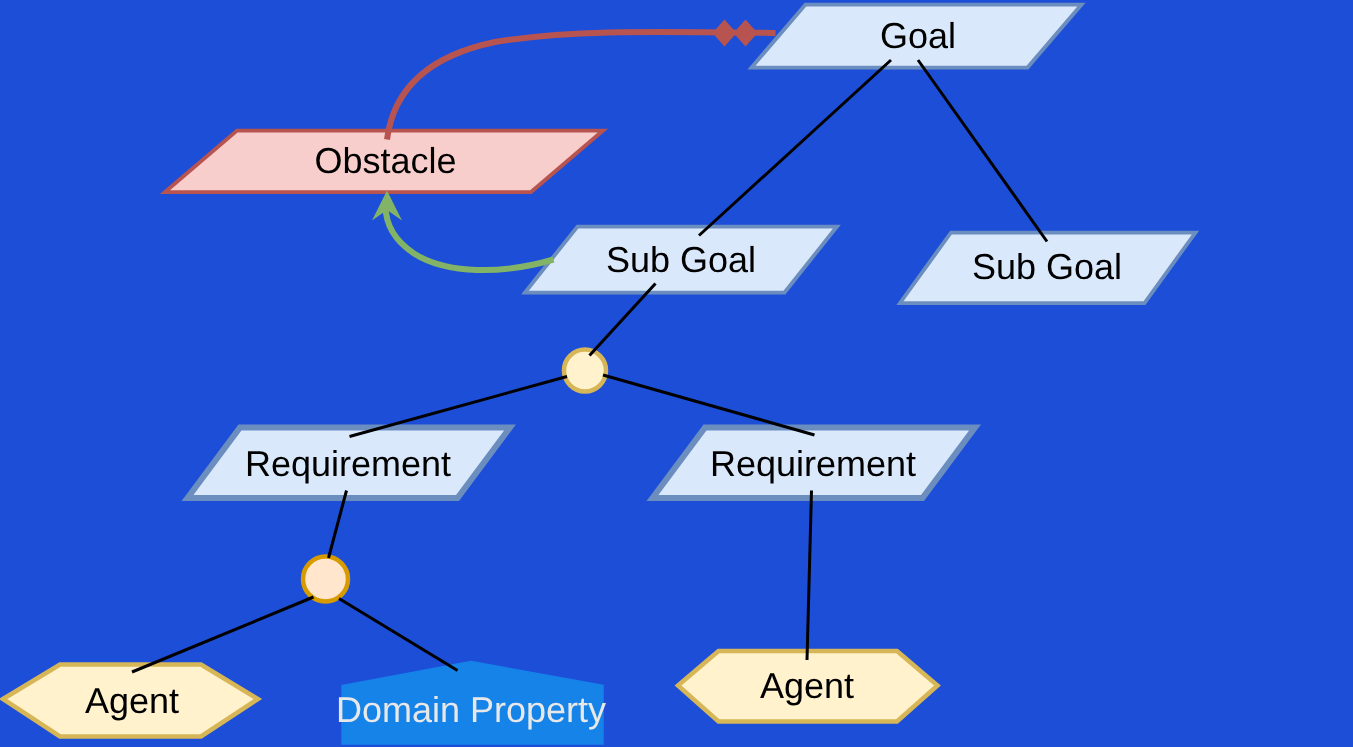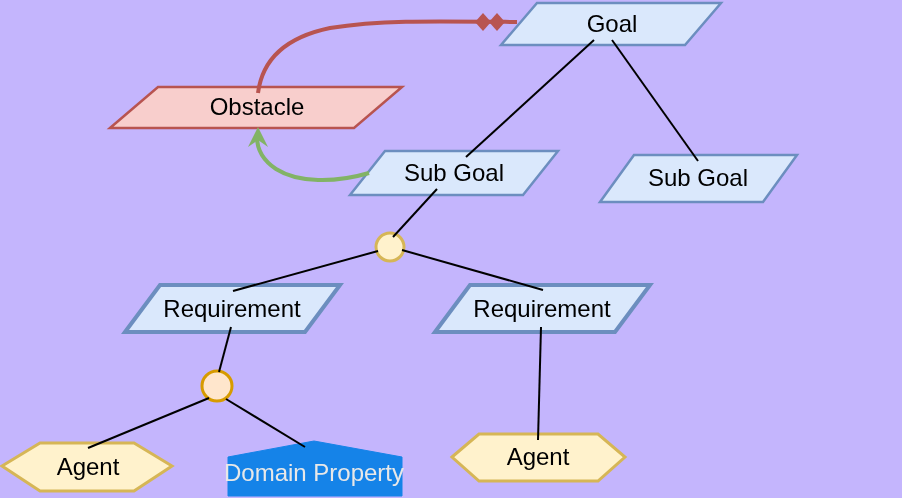--- a/index.html
+++ b/index.html
@@ -1,19 +1,19 @@
 <!DOCTYPE html>
 <html><head>
 <meta charset="utf-8">
 <style>
   html, body { margin: 0; padding: 0; background: #000000; }
   .stage {
     position: relative;
     width: 902px; height: 498px;
-    background: #c4b5fd;
+    background: #1d4ed8;
     overflow: hidden;
   }
   svg.diagram { display: block; }
   svg.diagram text {
     font-family: "Liberation Sans", sans-serif;
     font-size: 24px;
     text-anchor: middle;
   }
   .sw25 { stroke-width: 2.5; }
   .sw3  { stroke-width: 3; }

